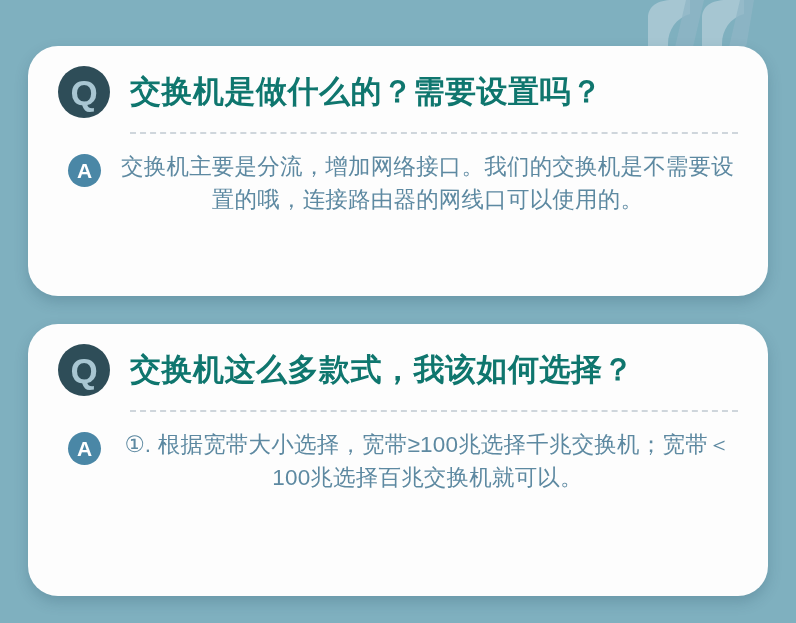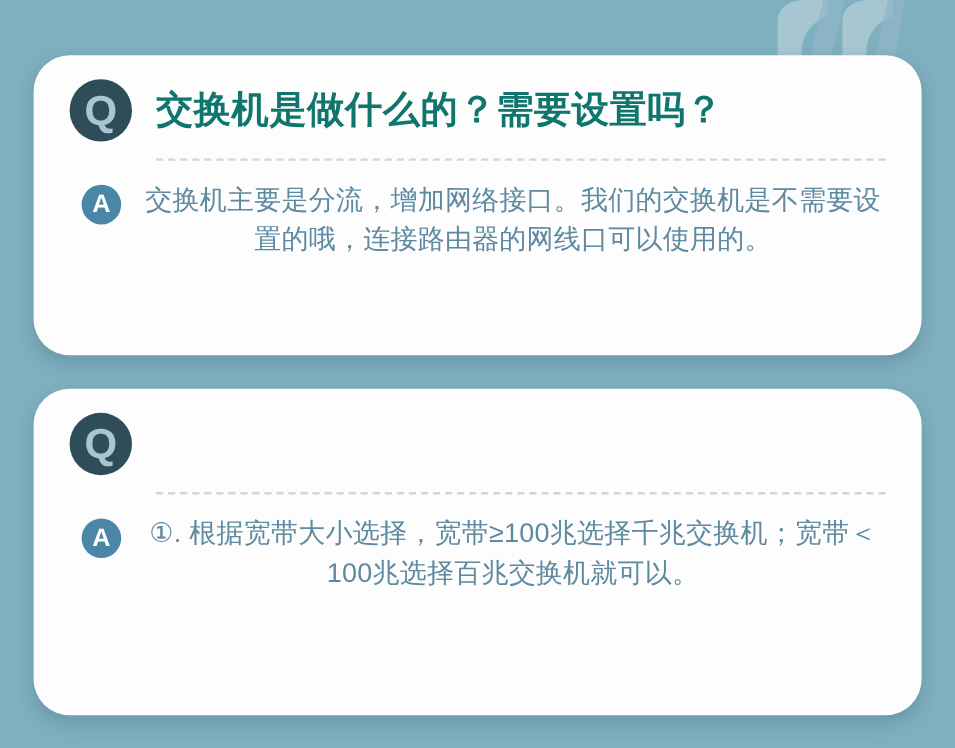--- a/index.html
+++ b/index.html
@@ -143,20 +143,21 @@
       <div class="badge badge-a">A</div>
       <div class="a-text">
         <p>交换机主要是分流，增加网络接口。我们的交换机是不需要设置的哦，连接路由器的网线口可以使用的。</p>
       </div>
     </div>
   </section>
 
   <section class="faq-card card-2">
     <div class="q-row">
       <div class="badge badge-q">Q</div>
+      <div class="q-text">交换机这么多款式，我该如何选择？</div>
     </div>
 
     <div class="divider"></div>
 
     <div class="a-row">
       <div class="badge badge-a">A</div>
       <div class="a-text">
         <p>①. 根据宽带大小选择，宽带≥100兆选择千兆交换机；宽带＜100兆选择百兆交换机就可以。</p>
       </div>
     </div>

